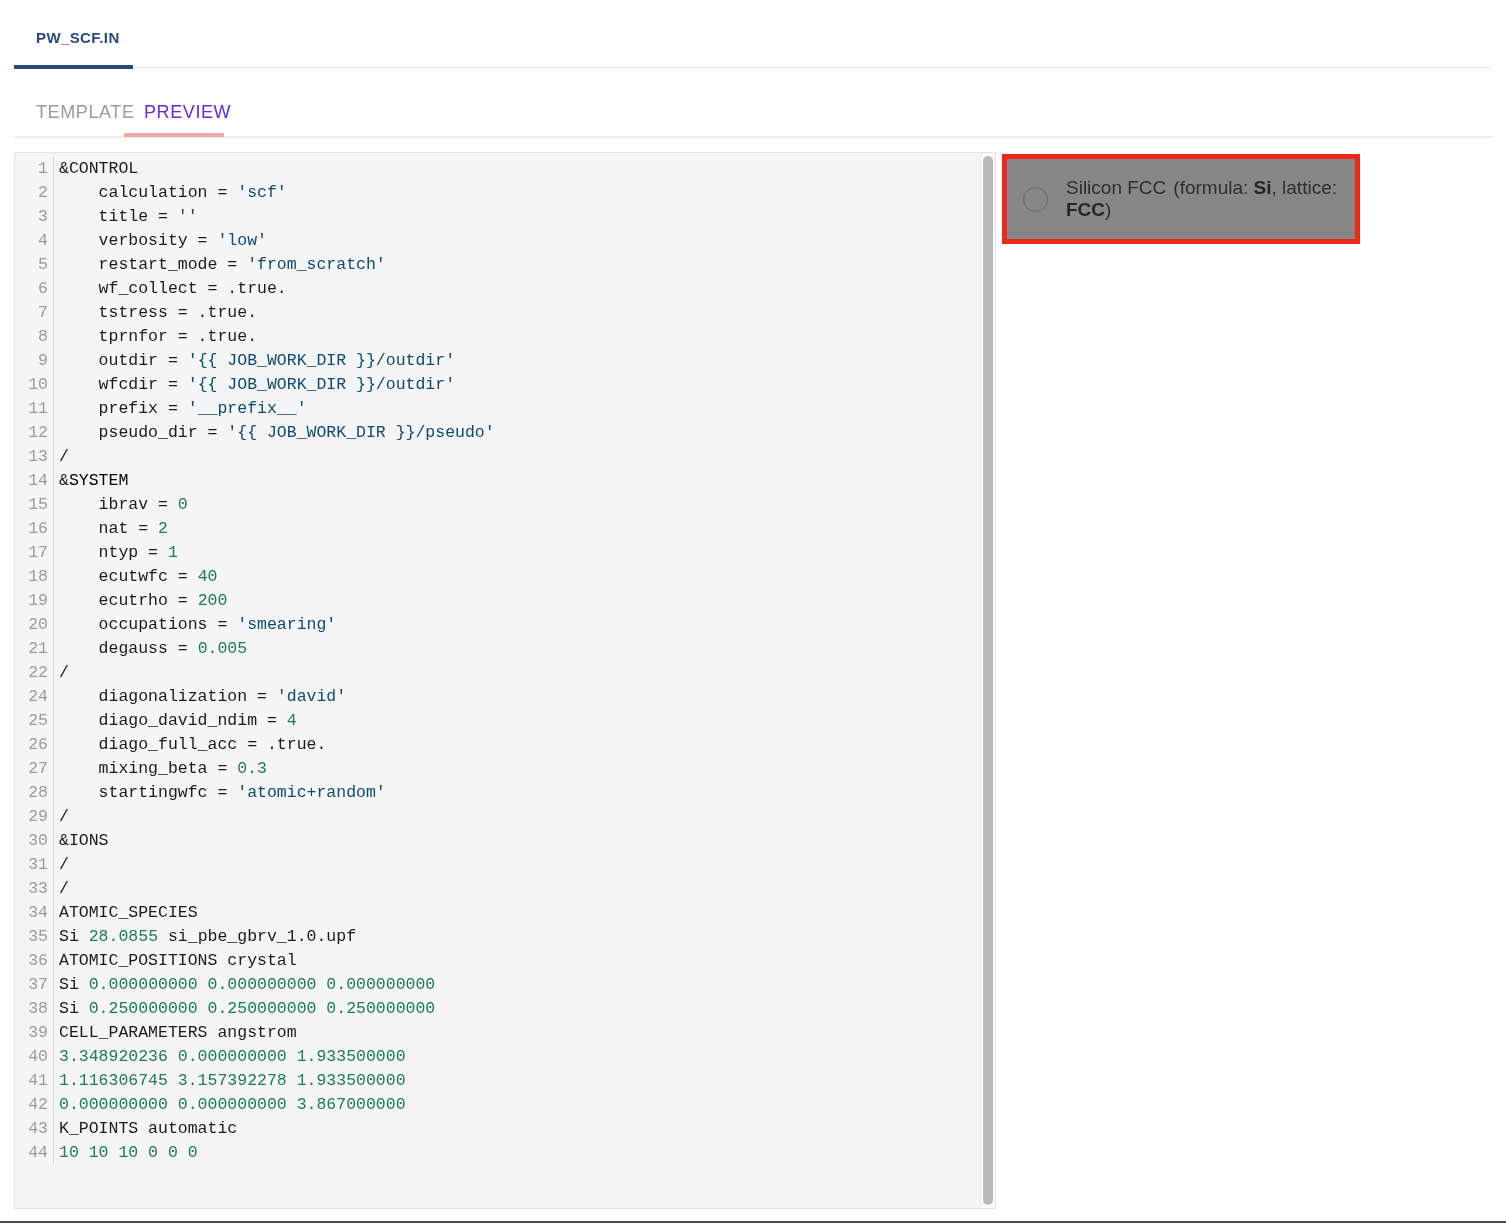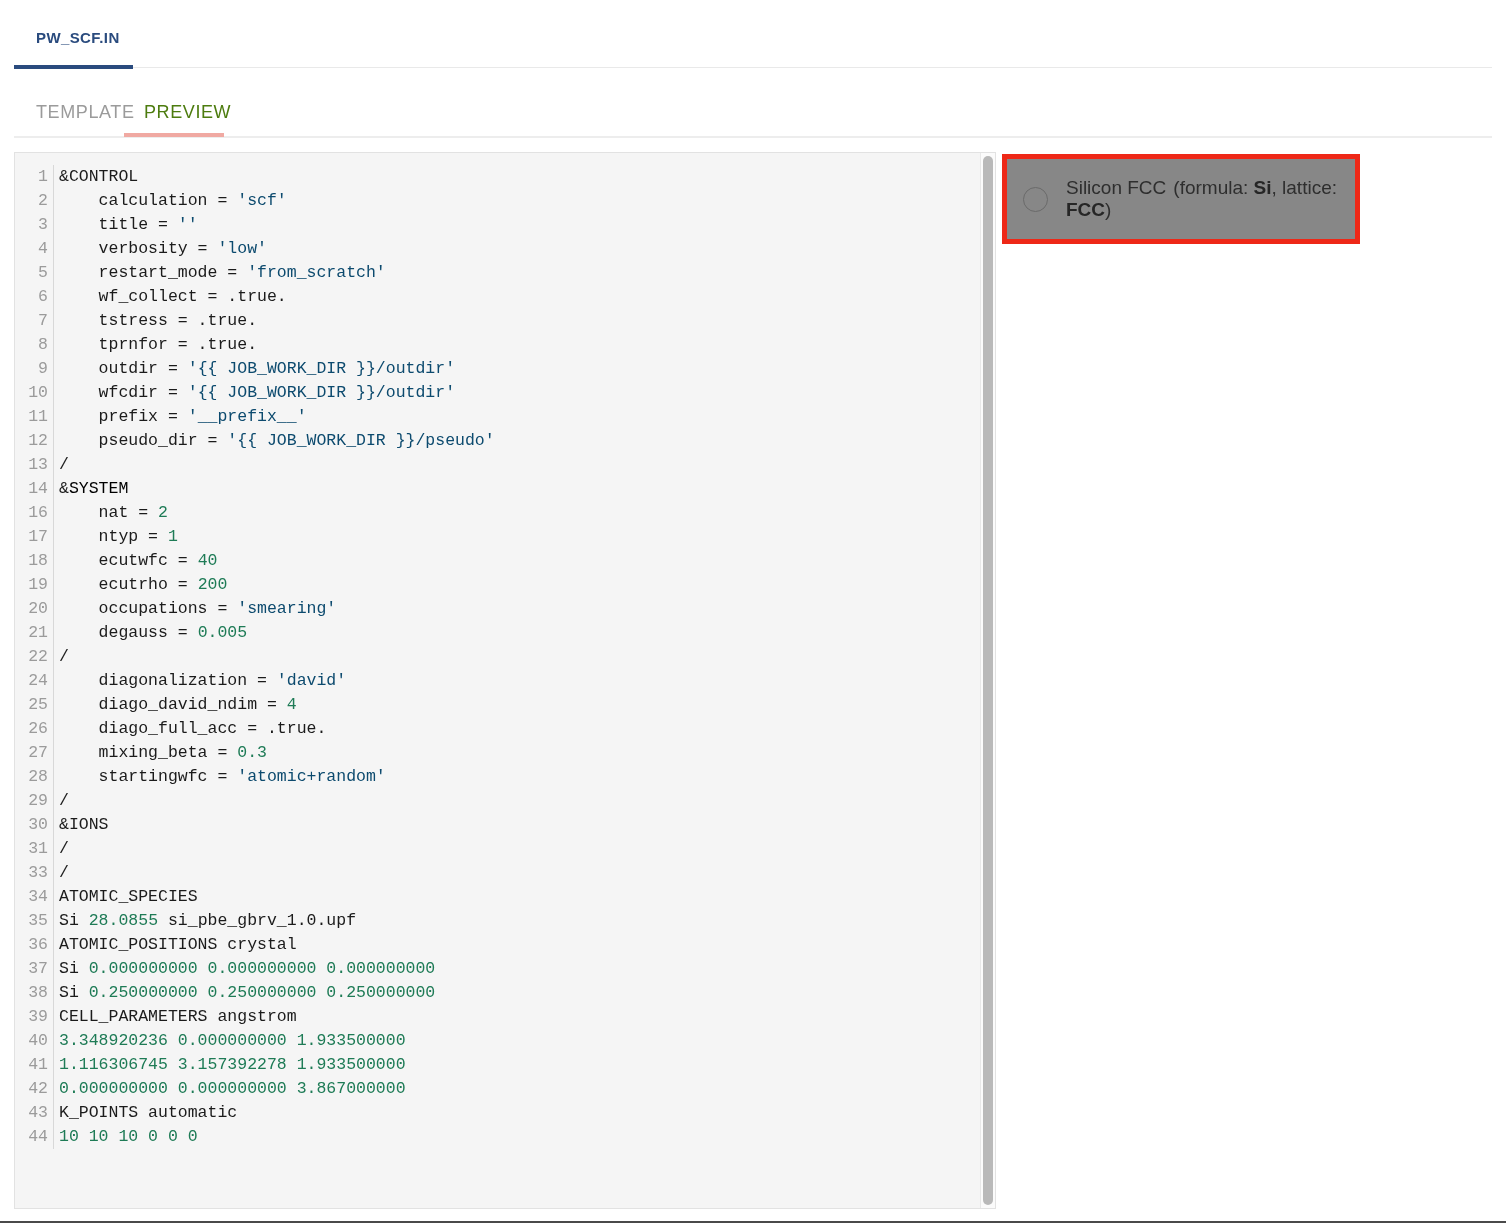--- a/index.html
+++ b/index.html
@@ -9,28 +9,28 @@
 
   
   .file-tab-label{position:absolute;left:36px;top:29px;font-size:15px;font-weight:bold;
        color:#2a4b7e;letter-spacing:.4px;}
   .file-underline-gray{position:absolute;left:14px;right:14px;top:67px;height:1px;background:#e9e9e9;}
   .file-underline-navy{position:absolute;left:14px;top:65px;width:119px;height:4px;background:#2a4b7e;}
 
   
   .subtab{position:absolute;top:102px;font-size:18px;font-weight:500;letter-spacing:.6px;cursor:pointer;}
   .subtab.template{left:36px;color:#9b9b9b;}
-  .subtab.preview{left:144px;color:#4d7c0f;}
+  .subtab.preview{left:144px;color:#6d28d9;}
   .subtab-divider{position:absolute;left:14px;right:14px;top:136px;height:2px;background:#ededed;}
   .tab-indicator{position:absolute;left:124px;top:133px;width:100px;height:4px;background:#f0a9a2;}
 
   
   .editor{position:absolute;left:14px;top:152px;width:982px;height:1057px;
        background:#f5f5f5;border:1px solid #e2e2e2;box-sizing:border-box;overflow:hidden;}
-  .code-lines{position:absolute;left:0;top:12px;right:15px;}
+  .code-lines{position:absolute;left:0;top:4px;right:15px;}
   .cl{white-space:pre;font-family:"Liberation Mono","DejaVu Sans Mono",monospace;
       font-size:16.5px;line-height:24px;height:24px;}
   .ln{display:inline-block;width:33px;padding-right:5px;box-sizing:content-box;
       text-align:right;color:#9b9b9b;border-right:1px solid #d8d8d8;margin-right:5px;}
   .tok-p{color:#1b1b1b;}
   .tok-s{color:#0c4a6e;}
   .tok-n{color:#1e7b56;}
   .tok-kw{color:#000000;}
 
   
@@ -74,20 +74,21 @@
         <div class="cl"><span class="ln">5</span><span class="tok-p">    restart_mode = </span><span class="tok-s">'from_scratch'</span></div>
         <div class="cl"><span class="ln">6</span><span class="tok-p">    wf_collect = .true.</span></div>
         <div class="cl"><span class="ln">7</span><span class="tok-p">    tstress = .true.</span></div>
         <div class="cl"><span class="ln">8</span><span class="tok-p">    tprnfor = .true.</span></div>
         <div class="cl"><span class="ln">9</span><span class="tok-p">    outdir = </span><span class="tok-s">'{{ JOB_WORK_DIR }}/outdir'</span></div>
         <div class="cl"><span class="ln">10</span><span class="tok-p">    wfcdir = </span><span class="tok-s">'{{ JOB_WORK_DIR }}/outdir'</span></div>
         <div class="cl"><span class="ln">11</span><span class="tok-p">    prefix = </span><span class="tok-s">'__prefix__'</span></div>
         <div class="cl"><span class="ln">12</span><span class="tok-p">    pseudo_dir = </span><span class="tok-s">'{{ JOB_WORK_DIR }}/pseudo'</span></div>
         <div class="cl"><span class="ln">13</span><span class="tok-p">/</span></div>
         <div class="cl"><span class="ln">14</span><span class="tok-p">&amp;</span><span class="tok-kw">SYSTEM</span></div>
+        <div class="cl"><span class="ln">15</span><span class="tok-p">    ibrav = </span><span class="tok-n">0</span></div>
         <div class="cl"><span class="ln">16</span><span class="tok-p">    nat = </span><span class="tok-n">2</span></div>
         <div class="cl"><span class="ln">17</span><span class="tok-p">    ntyp = </span><span class="tok-n">1</span></div>
         <div class="cl"><span class="ln">18</span><span class="tok-p">    ecutwfc = </span><span class="tok-n">40</span></div>
         <div class="cl"><span class="ln">19</span><span class="tok-p">    ecutrho = </span><span class="tok-n">200</span></div>
         <div class="cl"><span class="ln">20</span><span class="tok-p">    occupations = </span><span class="tok-s">'smearing'</span></div>
         <div class="cl"><span class="ln">21</span><span class="tok-p">    degauss = </span><span class="tok-n">0.005</span></div>
         <div class="cl"><span class="ln">22</span><span class="tok-p">/</span></div>
         <div class="cl"><span class="ln">24</span><span class="tok-p">    diagonalization = </span><span class="tok-s">'david'</span></div>
         <div class="cl"><span class="ln">25</span><span class="tok-p">    diago_david_ndim = </span><span class="tok-n">4</span></div>
         <div class="cl"><span class="ln">26</span><span class="tok-p">    diago_full_acc = .true.</span></div>

